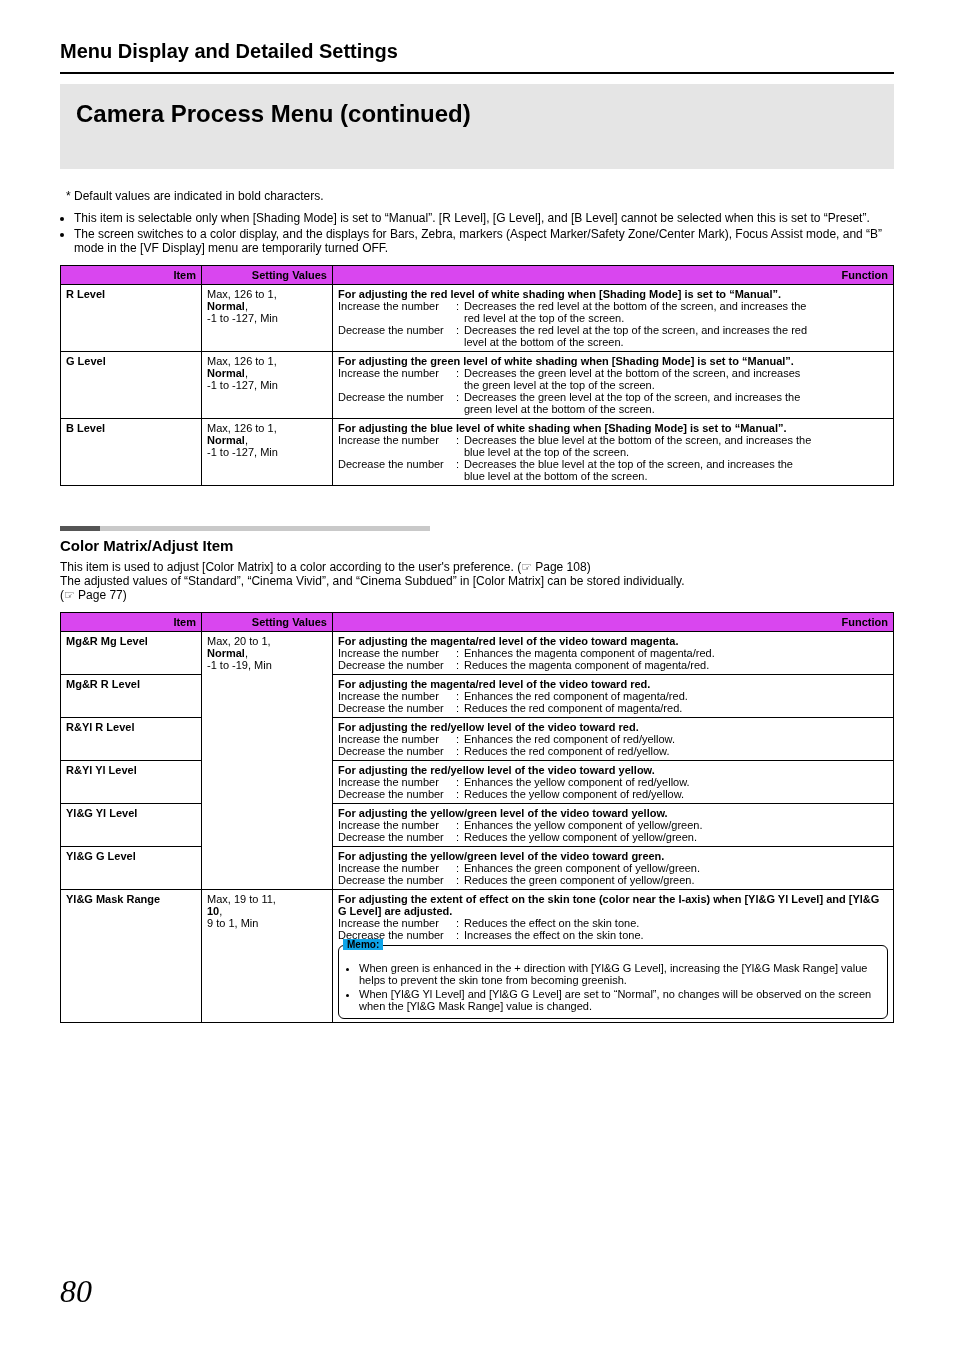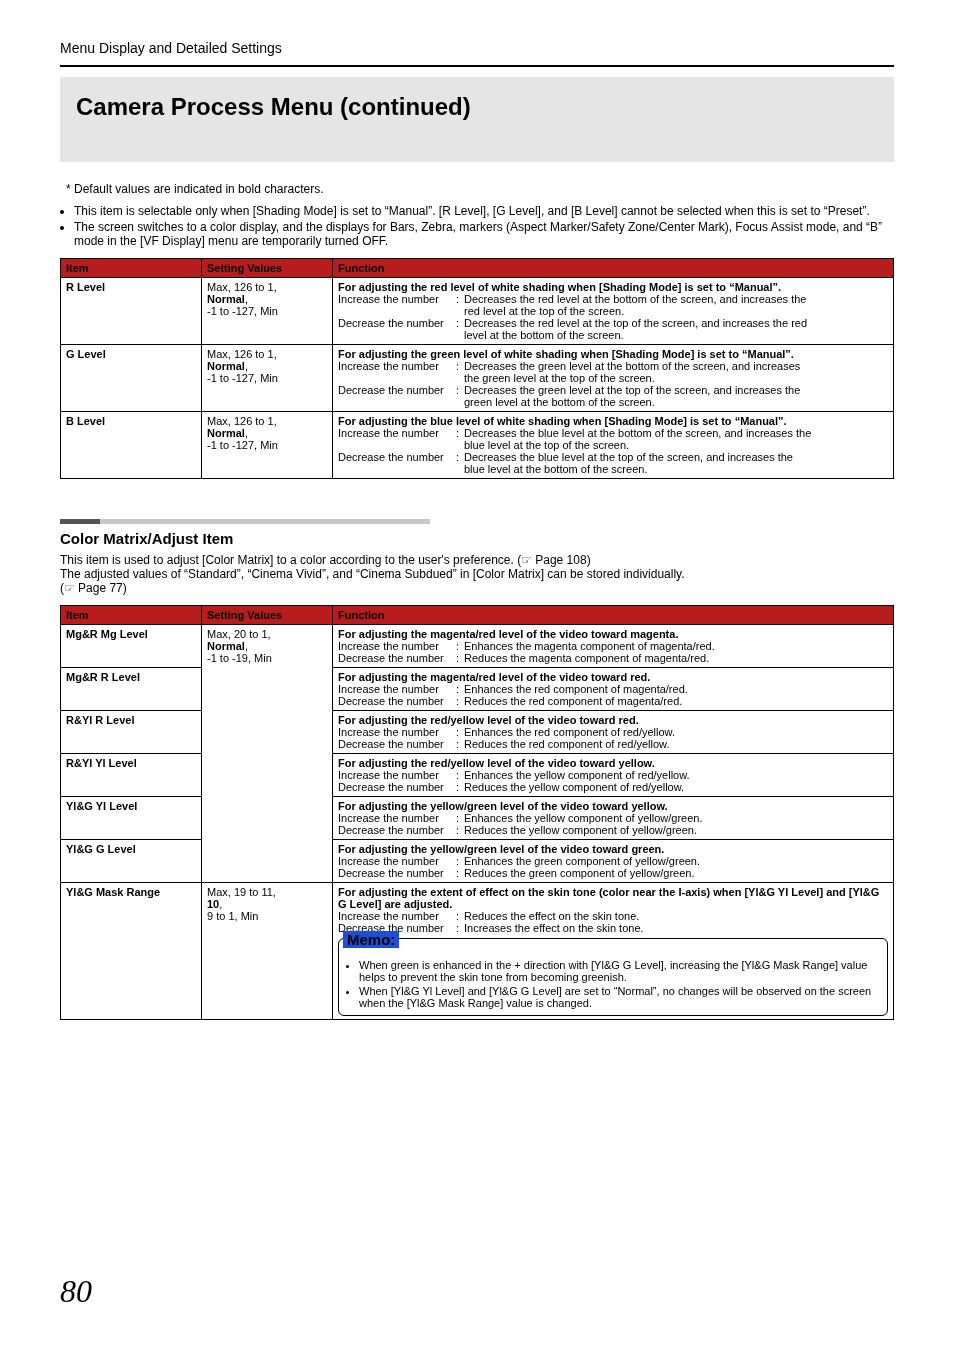--- a/index.html
+++ b/index.html
@@ -11,22 +11,22 @@
     color: #000;
     width: 954px;
   }
   .page {
     padding: 40px 60px 30px 60px;
     box-sizing: border-box;
     position: relative;
     min-height: 1350px;
   }
   .section-header {
-    font-weight: normal;
-    font-size: 14px;
+    font-weight: bold;
+    font-size: 20px;
     margin-bottom: 9px;
   }
   .hr-thick {
     border: none;
     border-top: 2px solid #000;
     margin: 4px 0 10px 0;
   }
   .title-block {
     background: #e5e5e5;
     padding: 16px 16px 40px 16px;
@@ -81,23 +81,23 @@
     font-size: 11px;
     margin-top: 4px;
   }
   table.settings th, table.settings td {
     border: 1px solid #000;
     padding: 3px 5px;
     vertical-align: top;
     text-align: left;
   }
   table.settings th {
-    background: #b91c1c;
+    background: #d946ef;
     font-weight: bold;
-    text-align: left;
+    text-align: right;
   }
   table.settings th:nth-child(1) { width: 130px; }
   table.settings th:nth-child(2) { width: 120px; }
   table.settings td.item-cell { font-weight: bold; }
   table.settings td.sv-cell .sv-line { display: block; }
 
   .func-block { }
   .func-desc { display: block; font-weight: bold; }
   .func-row { display: flex; align-items: flex-end; }
   .func-label { width: 118px; flex-shrink: 0; }
@@ -107,24 +107,24 @@
 
   .memo-box {
     border: 1px solid #000;
     border-radius: 6px;
     padding: 4px 6px 4px 6px;
     margin-top: 4px;
     position: relative;
   }
   .memo-label {
     display: inline-block;
-    background: #1d4ed8;
+    background: #0ea5e9;
     padding: 0 4px;
     font-weight: bold;
-    font-size: 15px;
+    font-size: 10px;
     position: relative;
     top: -12px;
     left: -2px;
     margin-bottom: -10px;
   }
   .memo-list { margin: 0; padding-left: 14px; }
   .memo-list li { list-style: disc; margin-bottom: 2px; font-size: 11px; }
 
   .page-num {
     position: absolute;

